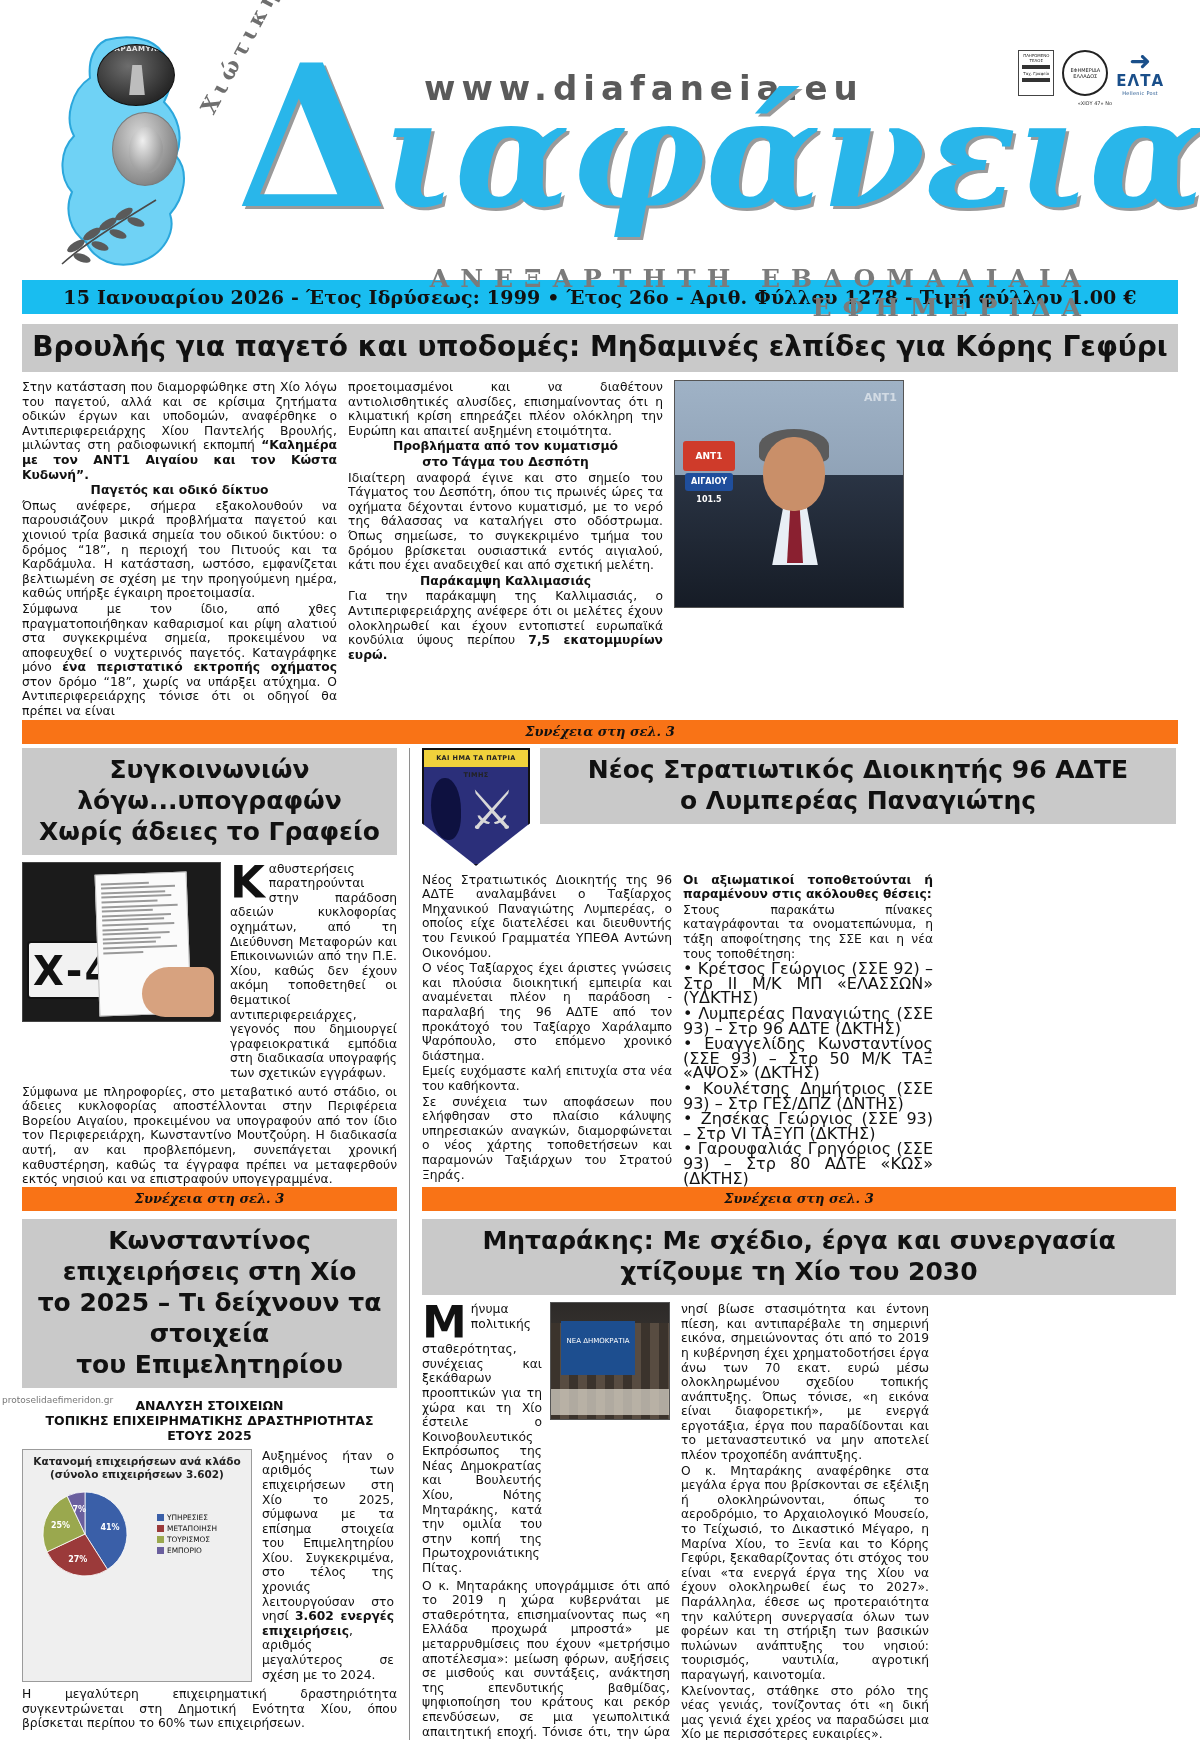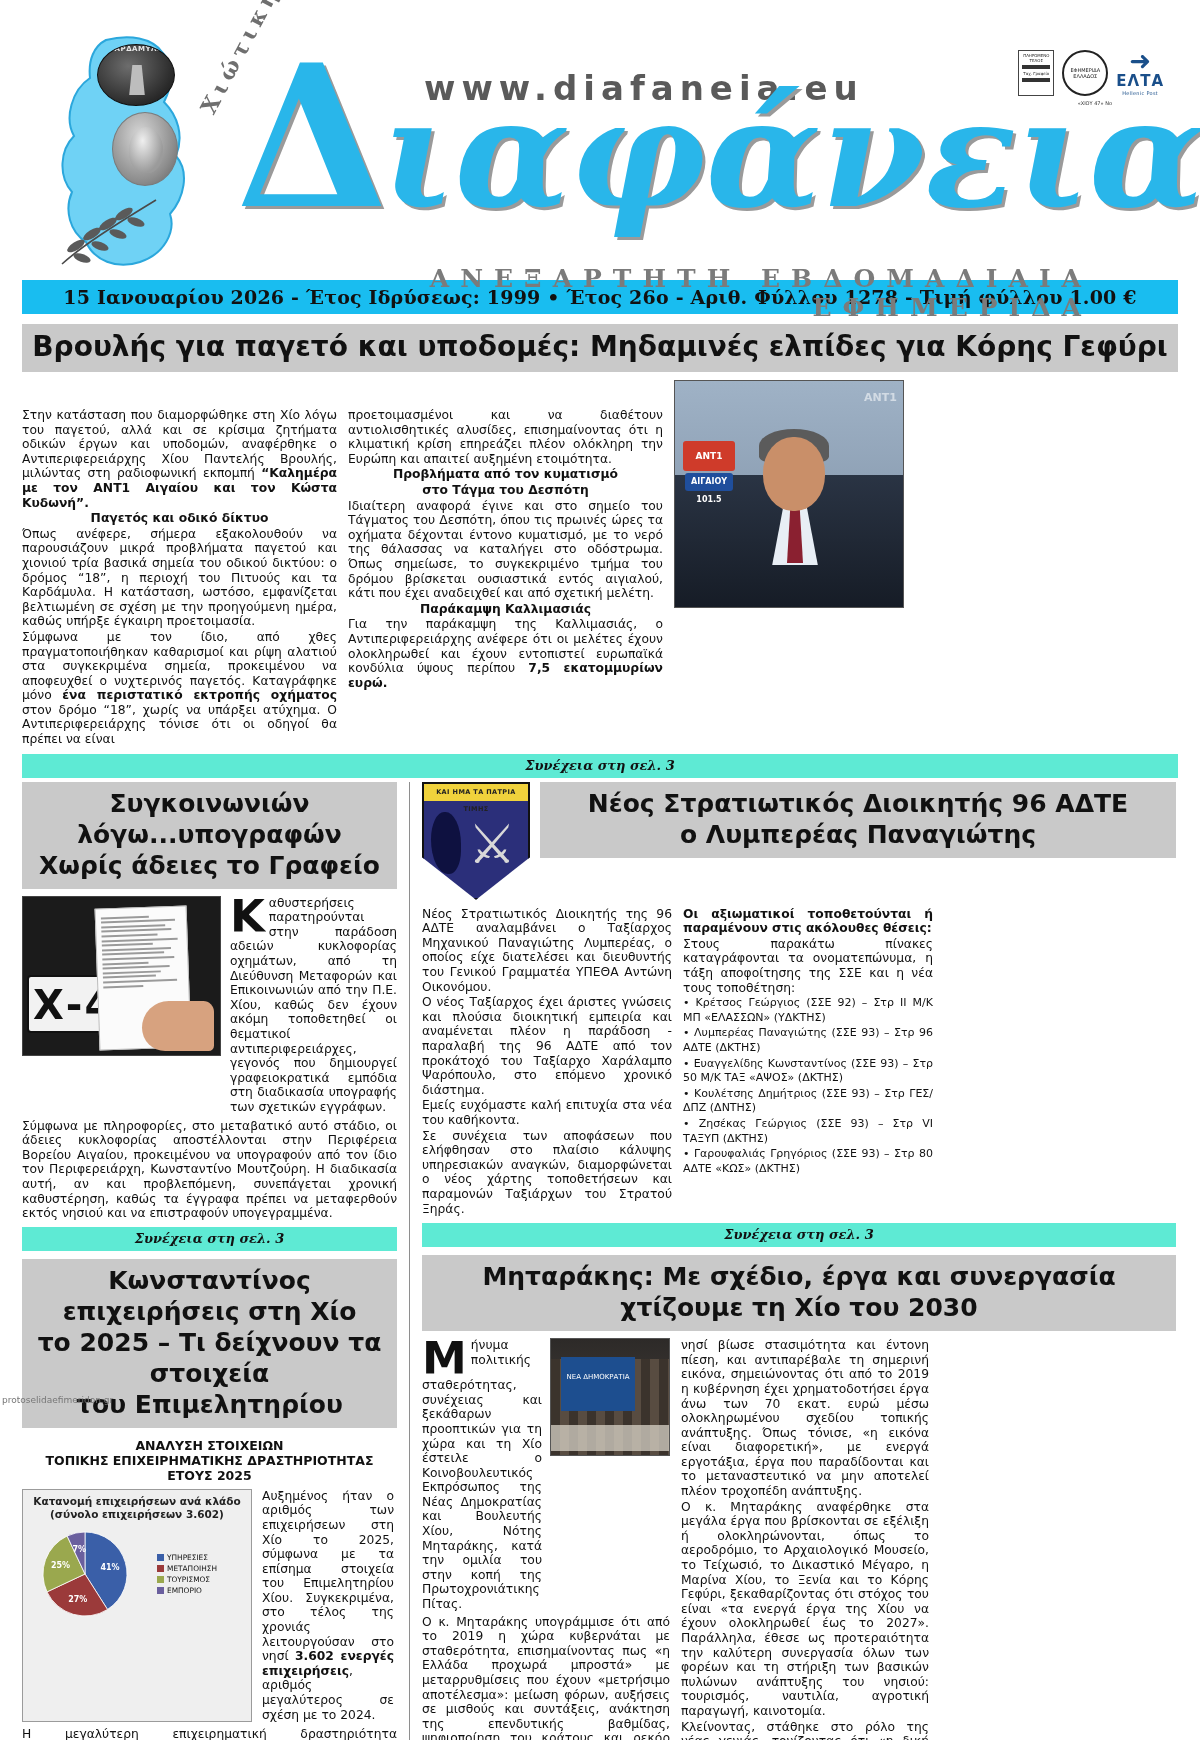--- a/index.html
+++ b/index.html
@@ -96,29 +96,29 @@
     background:#c9c9c9; text-align:center; font-weight:bold; color:#111;
     font-family:"DejaVu Sans","Liberation Sans",sans-serif;
   }
   .h-main{ font-size:28px; padding:7px 4px 9px; line-height:32px; }
   .h-sec{ font-size:25px; padding:6px 8px 8px; line-height:31px; }
   .body-txt{ font-size:12.3px; line-height:14.6px; text-align:justify; }
   .body-txt p{ margin-bottom:1px; }
   .body-txt b{ font-weight:bold; }
   .ctr{ text-align:center; font-weight:bold; }
   .cont{
-    background:#5eead4; text-align:center; font-style:italic; font-weight:bold;
+    background:#f97316; text-align:center; font-style:italic; font-weight:bold;
     font-family:"DejaVu Serif","Liberation Serif",serif; font-size:13px;
-    padding:4px 0 5px; margin-top:6px;
+    padding:4px 0 5px; 
   }
 
   
   .lead{ margin-top:10px; }
   .lead-body{ display:flex; gap:11px; margin-top:8px; }
-  .lead-col{ width:315px;margin-top:28px; }
+  .lead-col{ width:315px; }
   .lead-photo{
     width:230px; height:228px; border:1px solid #555; position:relative; overflow:hidden;
     background:linear-gradient(#9fb2c6,#7c8ea3);
   }
   .photo-man{
     position:absolute; left:0; right:0; bottom:0; height:132px;
     background:linear-gradient(#2a3444,#161c26);
   }
   .photo-face{
     position:absolute; left:88px; top:56px; width:62px; height:74px; border-radius:48%;
@@ -196,21 +196,21 @@
     position:absolute; left:7px; top:28px; width:30px; height:62px; background:#0e1140;
     border-radius:44% 52% 38% 56%;
   }
   .crest .warrior{
     position:absolute; left:40px; top:24px; width:56px; height:76px;
     color:#d8d8d8; font-size:54px; line-height:74px; text-align:center;
   }
   .army-cols{ display:flex; gap:11px; margin-top:7px; }
   .army-c1{ width:250px; }
   .army-c2{ width:250px; }
-  .bullets{ font-size:11px; line-height:14.6px; }
+  .bullets{ font-size:16px; line-height:14.6px; }
   .bullets li{ list-style:none; text-indent:0; margin-bottom:1px; text-align:justify; }
   .bullets li:before{ content:"• "; }
 
   
   .mit-body{ display:flex; gap:11px; margin-top:7px; }
   .mit-photo{
     width:240px;height:150px;border:1px solid #555;position:relative;overflow:hidden;
     background:linear-gradient(#2d2a28,#4a443f);
   }
   .mit-photo .banner{

